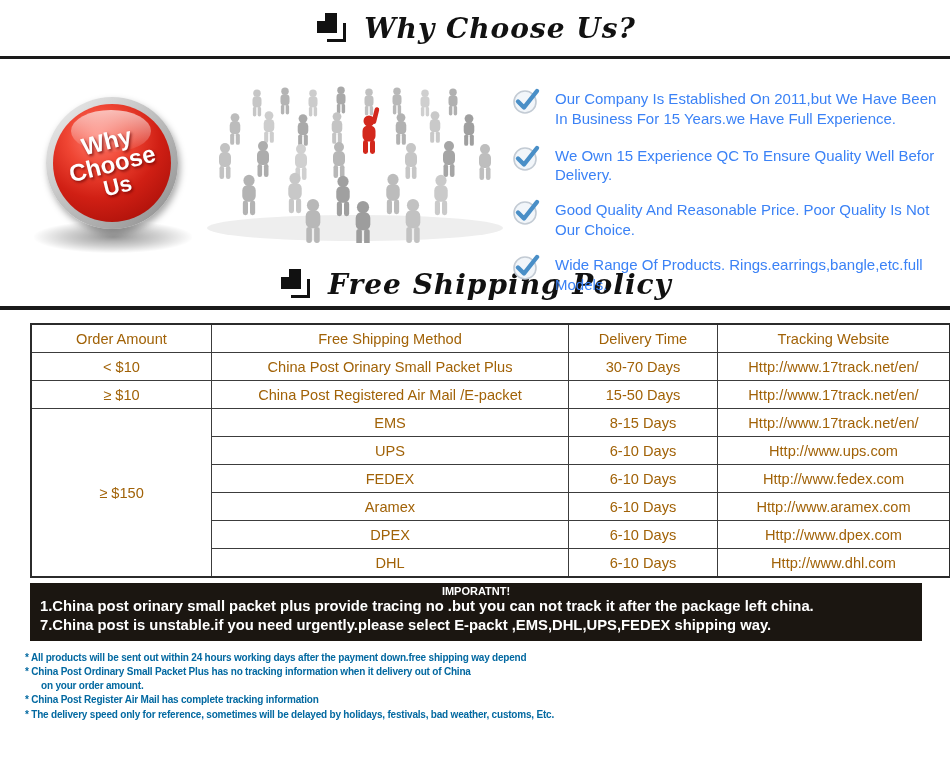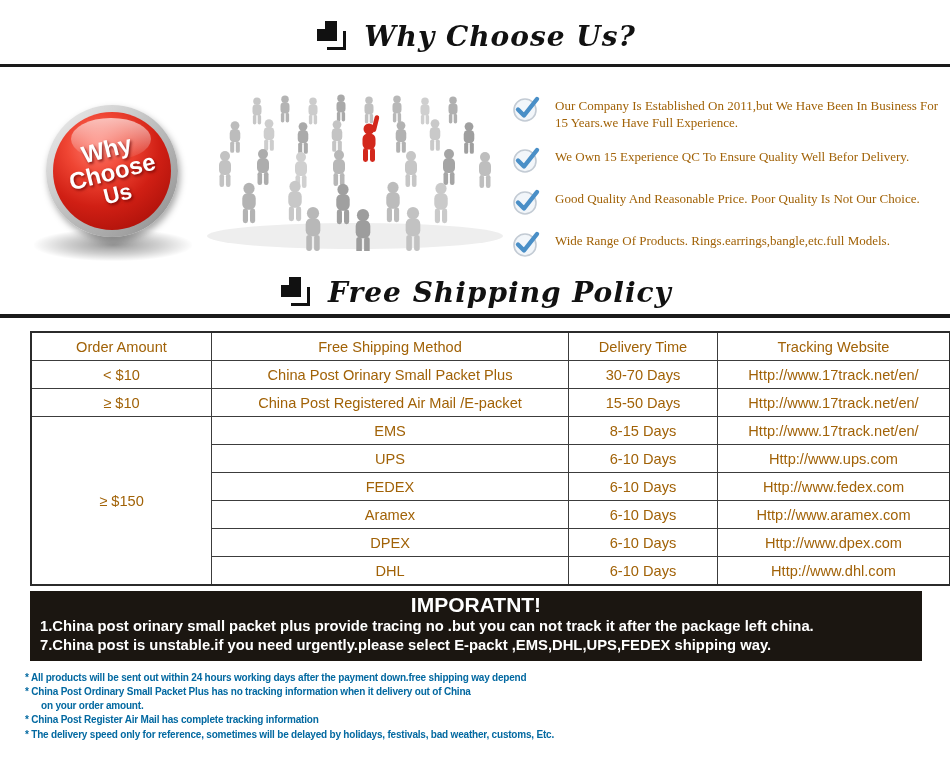--- a/index.html
+++ b/index.html
@@ -4,21 +4,21 @@
 <style>
   html,body { margin:0; padding:0; background:#ffffff; }
   .page {
     position:relative; width:950px; height:770px; margin:0 auto;
     background:#ffffff; overflow:hidden;
     font-family:"Liberation Sans", sans-serif; color:#1c1c1c;
   }
 
   
   .hdr { display:flex; align-items:center; justify-content:center; gap:14px; }
-  .hdr-why { height:56px; padding-top:8px; }
+  .hdr-why { height:56px; padding-top:0; }
   .hdr-ship { height:44px; margin-top:6px; }
   .hdr-text {
     font-family:"DejaVu Serif", serif; font-style:italic; font-weight:bold;
     font-size:28px; letter-spacing:1px; color:#111;
   }
   .rule-thin  { height:3px; background:#1a1a1a; }
   .rule-thick { height:4px; background:#1a1a1a; }
 
   
   .why-section { position:relative; height:197px; }
@@ -50,40 +50,40 @@
     text-shadow:1px 2px 3px rgba(100,0,0,0.75);
   }
   .btn-l1,.btn-l2 { font-size:24px; } .btn-l3 { font-size:22px; }
 
   .crowd { position:absolute; left:195px; top:14px; }
 
   .bullets { position:absolute; left:512px; top:30px; width:436px; display:flex; flex-direction:column; }
   .bullet { display:flex; align-items:flex-start; gap:13px; margin-bottom:15px; }
   .bullet:nth-child(1){ margin-bottom:17px; }
   .bullet-icon { flex:0 0 30px; margin-top:-3px; }
-  .bullet-text { width:392px; font-size:13px; line-height:1.32; color:#a16207;font-family:Liberation Serif, serif; }
+  .bullet-text { width:392px; font-size:15px; line-height:1.32; color:#3b82f6; }
 
   
   .ship-table {
     width:890px; margin:13px 0 0 30px; border-collapse:collapse;
     border:2px solid #2b2b2b; table-layout:fixed;
   }
   .ship-table th, .ship-table td {
     border:1px solid #3c3c3c; height:27px; text-align:center;
     font-size:14.6px; color:#a16207; font-weight:normal; padding:0 4px;
   }
   .col-amount { width:171px; } .col-method { width:348px; }
   .col-time   { width:140px; } .col-site   { width:223px; }
 
   
   .important {
     width:872px; margin:5px 0 0 30px; background:#1b1611; color:#ffffff;
     padding:2px 10px 6px 10px;
   }
-  .imp-title { text-align:center; font-size:21px; font-weight:bold; }
+  .imp-title { text-align:center; font-size:11px; font-weight:bold; }
   .imp-line  { font-size:14.8px; font-weight:bold; line-height:1.28; }
 
   
   .notes { margin:10px 18px 0 25px; }
   .note  { font-size:10px; font-weight:bold; letter-spacing:-0.2px;
            color:#0369a1; line-height:1.42; }
   .note-indent { padding-left:16px; }
 </style>
 </head>
 <body>

